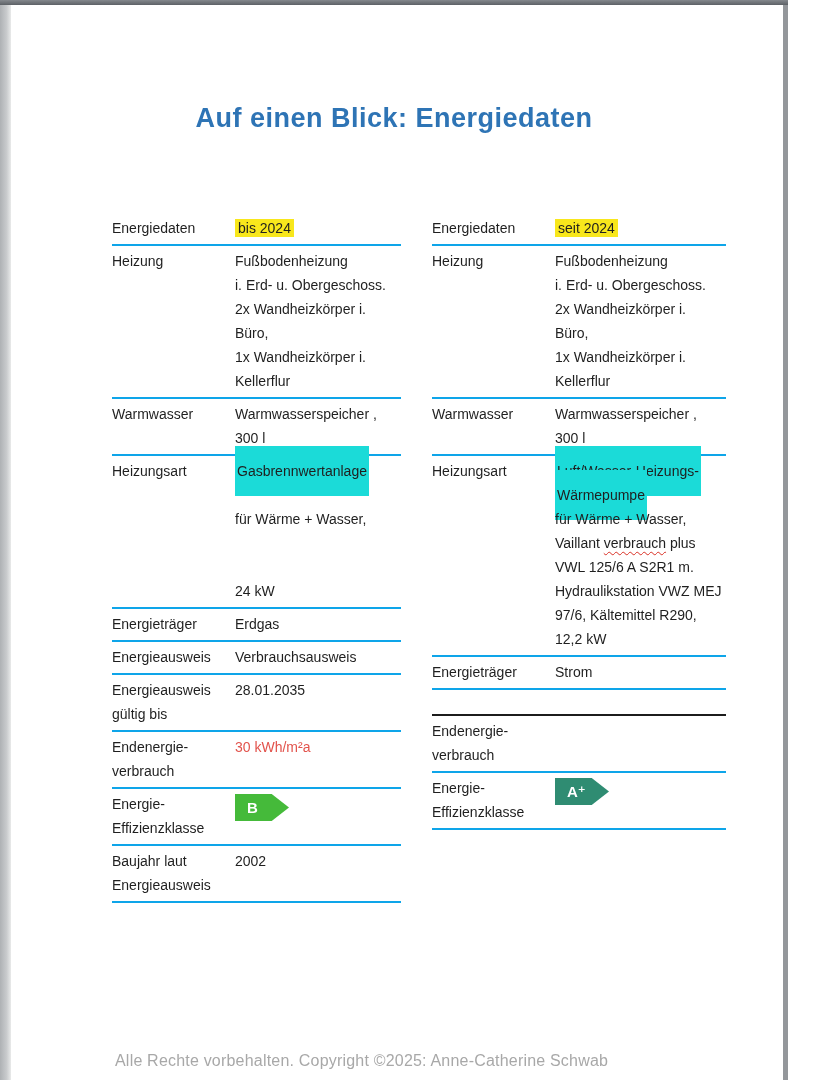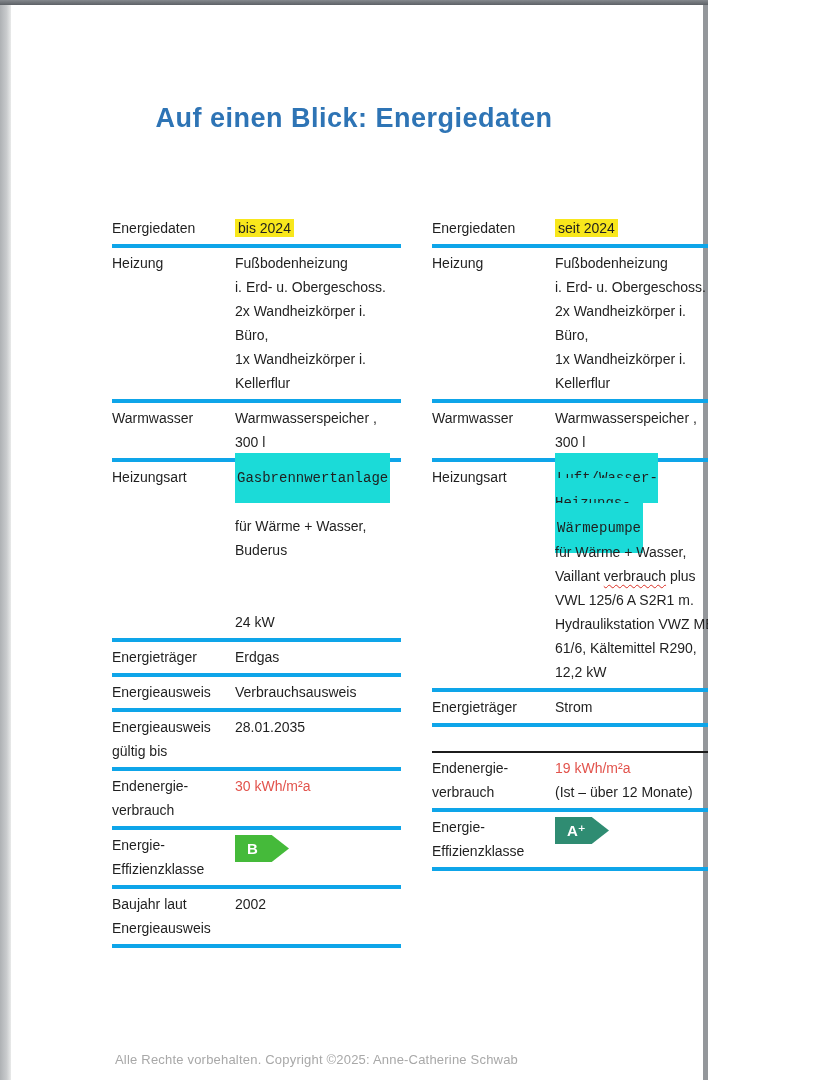--- a/index.html
+++ b/index.html
@@ -1,55 +1,55 @@
 <!DOCTYPE html>
 <html style="--title-blue: #2E74B5; --highlight-yellow: #F8E71C; --highlight-cyan: #1BDBD8; --red-text: #E2534C; --badge-b-green: #45BA3A; --badge-a-teal: #2F8C72; --footer-gray: #A8A8A8;"><head>
 <meta charset="utf-8">
 <style>
   html,body{margin:0;padding:0;background:#ffffff;}
   .page{
-    position:relative;width:708px;height:1080px;background:#ffffff;overflow:hidden;
+    position:relative;width:788px;height:1080px;background:#ffffff;overflow:hidden;
     font-family:"Liberation Sans","DejaVu Sans",sans-serif;color:#1f1f1f;
   }
   .edge-top{position:absolute;top:0;left:0;width:840px;height:5px;
     background:linear-gradient(to bottom,#84888d,#5d6166);}
   .edge-left{position:absolute;top:5px;left:0;width:11px;height:1075px;
     background:linear-gradient(to right,#aeb1b4,#c9cbcd 60%,#e9eaea);}
   .edge-right{position:absolute;top:5px;right:0;width:5px;height:1075px;background:#94979b;}
 
   .title{
     position:absolute;top:103px;left:0;width:100%;margin:0;text-align:center;
     font-size:27px;font-weight:700;letter-spacing:.5px;color:var(--title-blue,#2E74B5);
   }
 
   .etable{position:absolute;top:213px;font-size:14px;}
   .etable.left{left:112px;width:289px;}
   .etable.right{left:432px;width:294px;}
 
-  .t-row{display:flex;border-bottom:4px solid #0ea5e9;padding:3px 0 4px;}
+  .t-row{display:flex;border-bottom:2px solid #0ea5e9;padding:3px 0 4px;}
   .t-row.bt{border-top:2px solid #1c1c1c;}
   .t-gap{height:24px;}
   .t-label{width:123px;flex-shrink:0;line-height:24px;white-space:pre-line;}
   .t-value{flex:1;line-height:24px;}
   .line{min-height:24px;}
 
   .hl-yellow{background:var(--highlight-yellow,#F8E71C);padding:1px 3px;}
-  .hl-cyan{background:var(--highlight-cyan,#1BDBD8);padding:17px 2px;font-family:Liberation Mono, monospace;}
+  .hl-cyan{background:var(--highlight-cyan,#1BDBD8);padding:17px 2px;}
   .bold{font-weight:400;}
   .red{color:var(--red-text,#E2534C);}
   .squiggle{text-decoration:underline wavy #d93025;text-decoration-thickness:1px;text-underline-offset:3px;}
 
   .badge{
     margin:2px 0;height:27px;width:54px;display:flex;align-items:center;
     padding-left:12px;box-sizing:border-box;color:#fff;font-weight:700;font-size:15px;
     clip-path:polygon(0 0,68% 0,100% 50%,68% 100%,0 100%);
   }
 
   .footer{
-    position:absolute;top:1052px;left:115px;font-size:13px;
+    position:absolute;top:1052px;left:115px;font-size:16px;
     color:var(--footer-gray,#A8A8A8);letter-spacing:.2px;
   }
 </style>
 </head>
 <body>
 
 <div class="page">
   <div class="edge-top"></div>
   <div class="edge-left"></div>
   <div class="edge-right"></div>
@@ -80,21 +80,20 @@
           <div class="line"><span>Warmwasserspeicher ,</span></div>
           <div class="line"><span>300 l</span></div>
         </div>
       </div>
       <div class="t-row">
         <div class="t-label">Heizungsart</div>
         <div class="t-value">
           <div class="line"><span class="hl-cyan">Gasbrennwertanlage</span></div>
           <div class="line"></div>
           <div class="line"><span>für Wärme + Wasser,</span></div>
-          <div class="line"><span>Buderus</span></div>
           <div class="line"></div>
           <div class="line"></div>
           <div class="line"><span>24 kW</span></div>
         </div>
       </div>
       <div class="t-row">
         <div class="t-label">Energieträger</div>
         <div class="t-value">
           <div class="line"><span>Erdgas</span></div>
         </div>
@@ -161,38 +160,34 @@
       </div>
       <div class="t-row">
         <div class="t-label">Heizungsart</div>
         <div class="t-value">
           <div class="line"><span class="hl-cyan">Luft/Wasser-Heizungs-</span></div>
           <div class="line"><span class="hl-cyan">Wärmepumpe</span></div>
           <div class="line"><span>für Wärme + Wasser,</span></div>
           <div class="line"><span>Vaillant </span><span class="squiggle">verbrauch</span><span> plus</span></div>
           <div class="line"><span>VWL 125/6 A S2R1 m.</span></div>
           <div class="line"><span>Hydraulikstation VWZ MEJ</span></div>
-          <div class="line"><span>61/6, Kältemittel R290,</span></div>
+          <div class="line"><span>97/6, Kältemittel R290,</span></div>
           <div class="line"><span>12,2 kW</span></div>
         </div>
       </div>
       <div class="t-row">
         <div class="t-label">Energieträger</div>
         <div class="t-value">
           <div class="line"><span>Strom</span></div>
         </div>
       </div>
       <div class="t-gap"></div>
       <div class="t-row bt">
         <div class="t-label">Endenergie-
 verbrauch</div>
-        <div class="t-value">
-          <div class="line"><span class="red">19 kWh/m²a</span></div>
-          <div class="line"><span class="bold">(Ist – über 12 Monate)</span></div>
-        </div>
       </div>
       <div class="t-row">
         <div class="t-label">Energie-
 Effizienzklasse</div>
         <div class="t-value">
           <div class="badge" style="background: rgb(47, 140, 114);">A⁺</div>
         </div>
       </div>
     </div>
 

